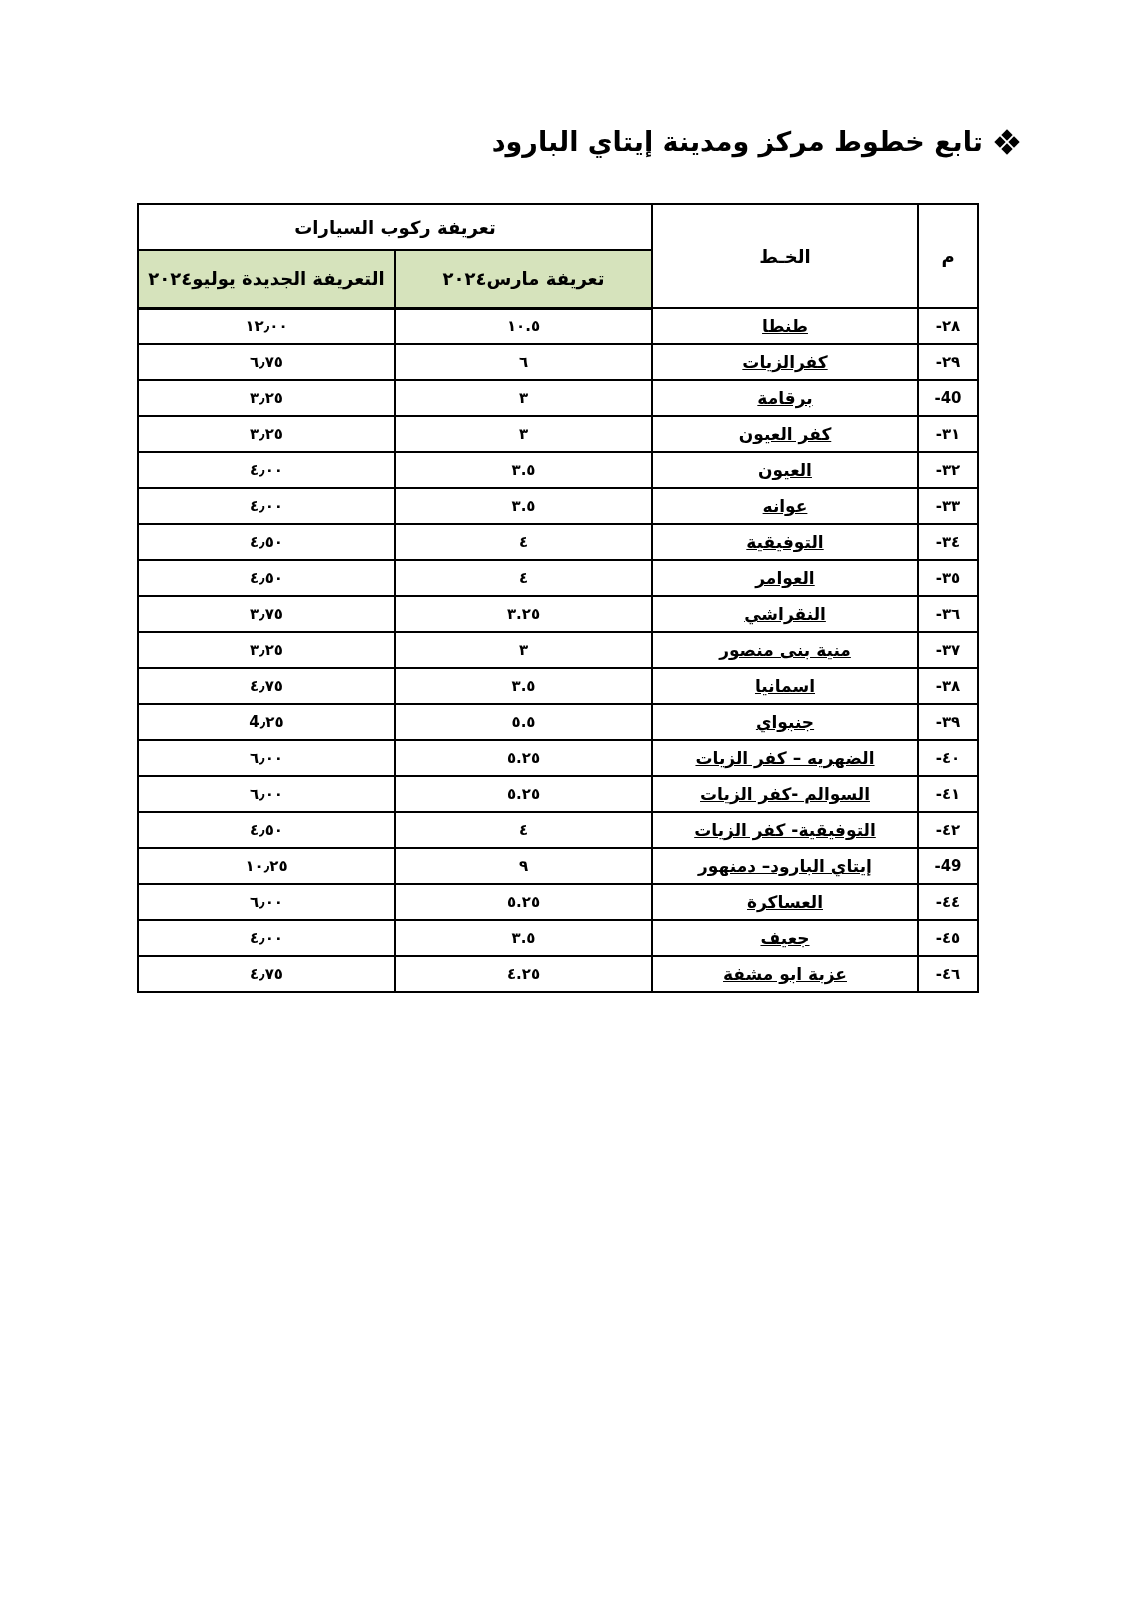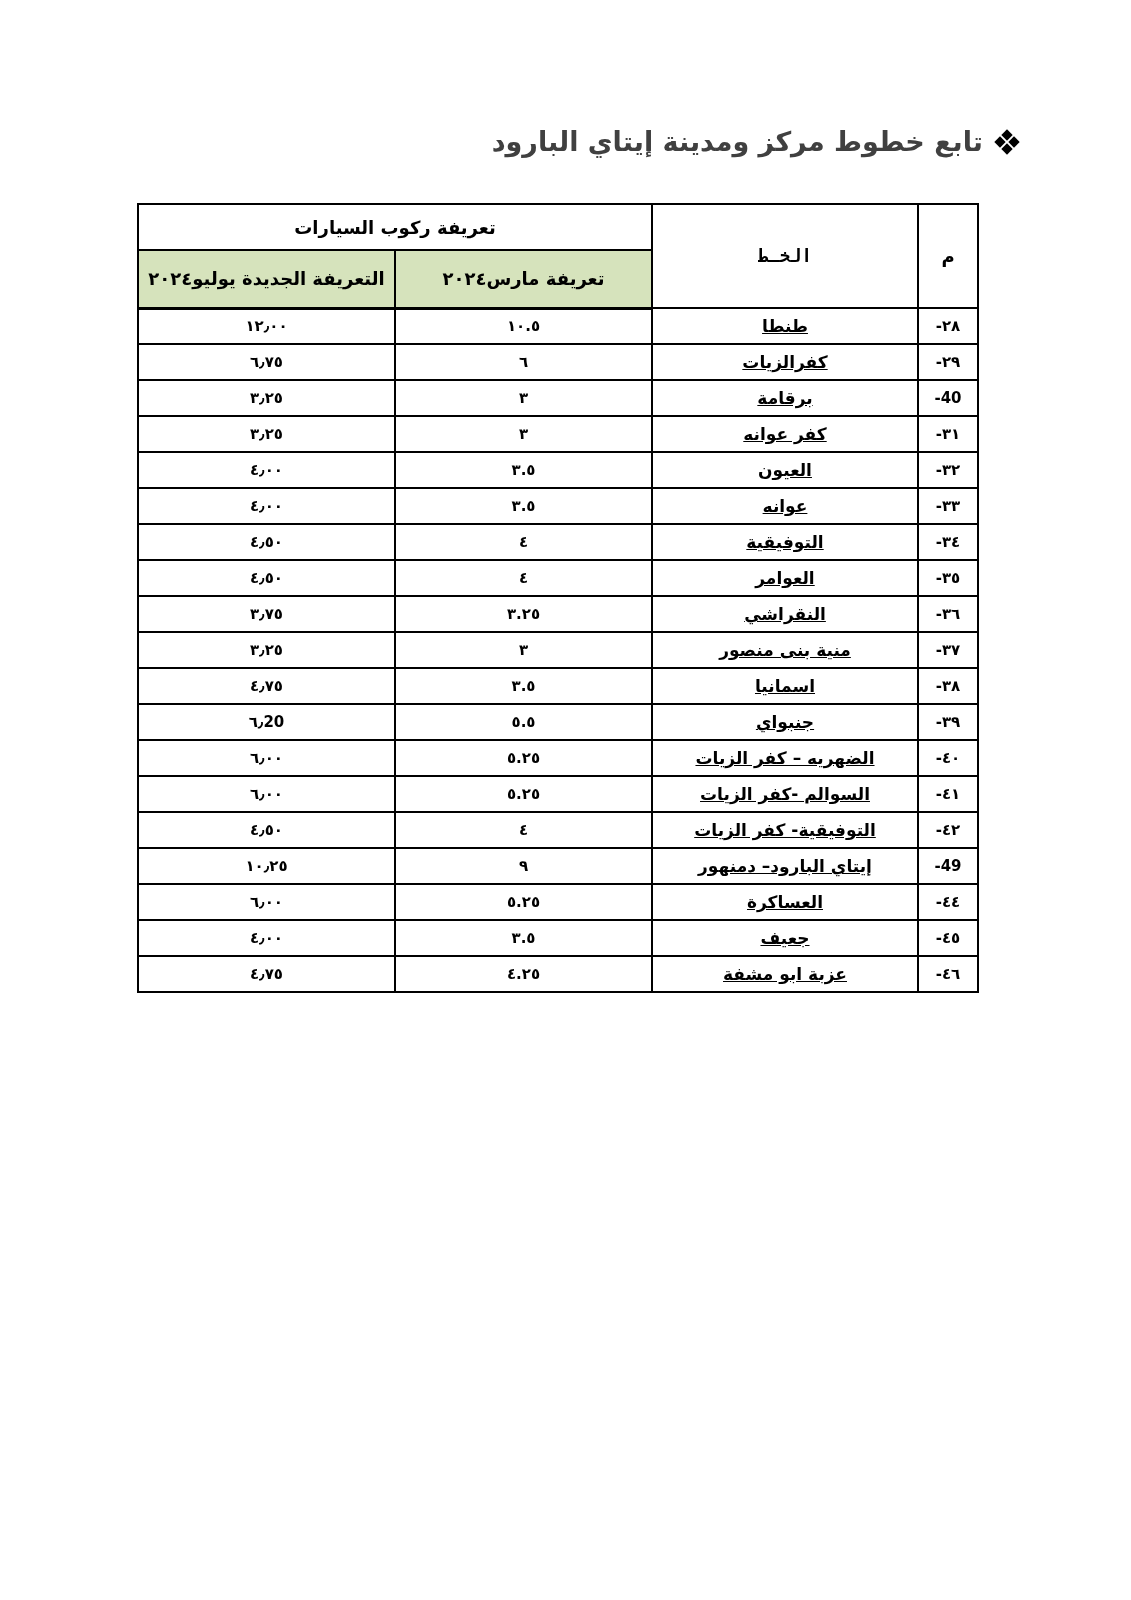--- a/index.html
+++ b/index.html
@@ -20,21 +20,21 @@
   .title-row {
     position: absolute;
     top: 126px;
     right: 112px;
     display: flex;
     align-items: center;
     gap: 12px;
     direction: rtl;
     font-weight: bold;
     font-size: 27px;
-    color: #404040;
+    color: #000000;
     white-space: nowrap;
   }
   .diamond-bullet {
     position: relative;
     width: 24px;
     height: 24px;
     display: inline-block;
     flex: 0 0 auto;
   }
   .diamond-bullet i {
@@ -61,21 +61,21 @@
   .tariff th, .tariff td {
     border: 2px solid #000;
     font-weight: bold;
     text-align: center;
     vertical-align: middle;
     color: #000;
     padding: 0 4px;
     overflow: hidden;
   }
   .col-num   { width: 50px;  }
-  .col-line  { width: 256px; font-family: Liberation Mono, monospace; }
+  .col-line  { width: 256px; }
   .col-march { width: 283px; }
   .col-july  { width: 253px; }
   .tariff thead tr.h1 { height: 46px; }
   .tariff thead tr.h2 { height: 58px; }
   .tariff thead th { font-size: 18px; }
   .tariff thead tr.h2 th { border-bottom-width: 3px; }
   .tariff .green { background: #d6e3bc; }
   .tariff tbody tr { height: 36px; }
   .tariff td.c-line { font-size: 17px; text-decoration: underline; }
   .tariff td.c-num, .tariff td.c-march, .tariff td.c-july { font-size: 15px; }
@@ -124,21 +124,21 @@
 
   <tr>
     <td class="c-num">40-</td>
     <td class="c-line">برقامة</td>
     <td class="c-march">٣</td>
     <td class="c-july">٣٫٢٥</td>
   </tr>
 
   <tr>
     <td class="c-num">٣١-</td>
-    <td class="c-line">كفر عوانه</td>
+    <td class="c-line">كفر العيون</td>
     <td class="c-march">٣</td>
     <td class="c-july">٣٫٢٥</td>
   </tr>
 
   <tr>
     <td class="c-num">٣٢-</td>
     <td class="c-line">العيون</td>
     <td class="c-march">٣.٥</td>
     <td class="c-july">٤٫٠٠</td>
   </tr>
@@ -182,21 +182,21 @@
     <td class="c-num">٣٨-</td>
     <td class="c-line">اسمانيا</td>
     <td class="c-march">٣.٥</td>
     <td class="c-july">٤٫٧٥</td>
   </tr>
 
   <tr>
     <td class="c-num">٣٩-</td>
     <td class="c-line">جنبواي</td>
     <td class="c-march">٥.٥</td>
-    <td class="c-july">٦٫20</td>
+    <td class="c-july">4٫٢٥</td>
   </tr>
 
   <tr>
     <td class="c-num">٤٠-</td>
     <td class="c-line">الضهريه – كفر الزيات</td>
     <td class="c-march">٥.٢٥</td>
     <td class="c-july">٦٫٠٠</td>
   </tr>
 
   <tr>

